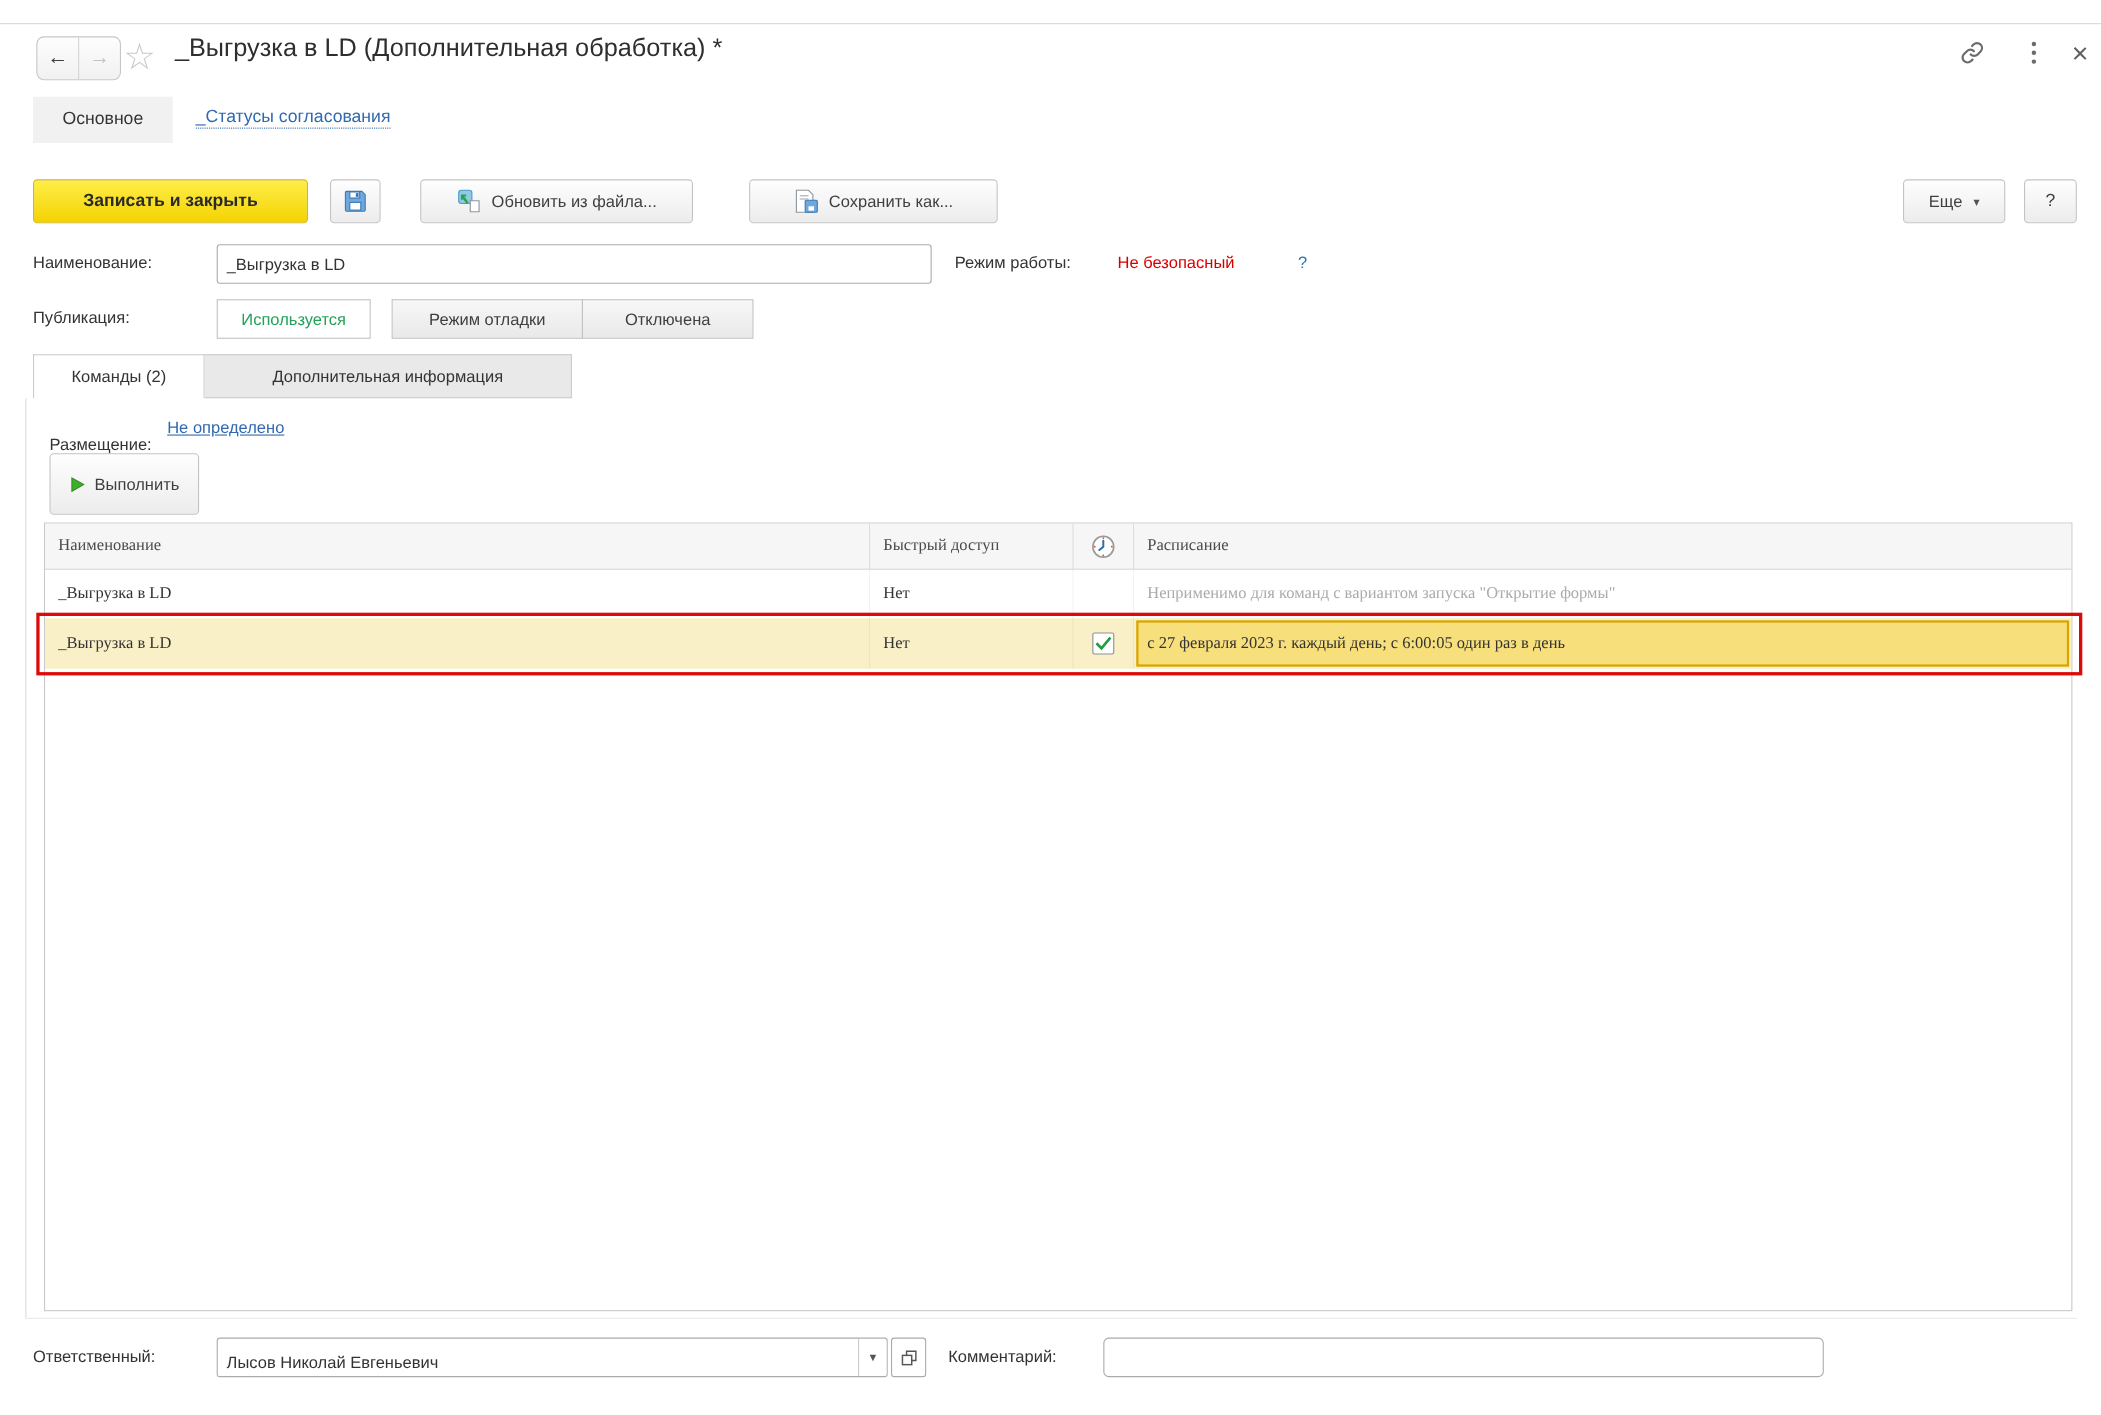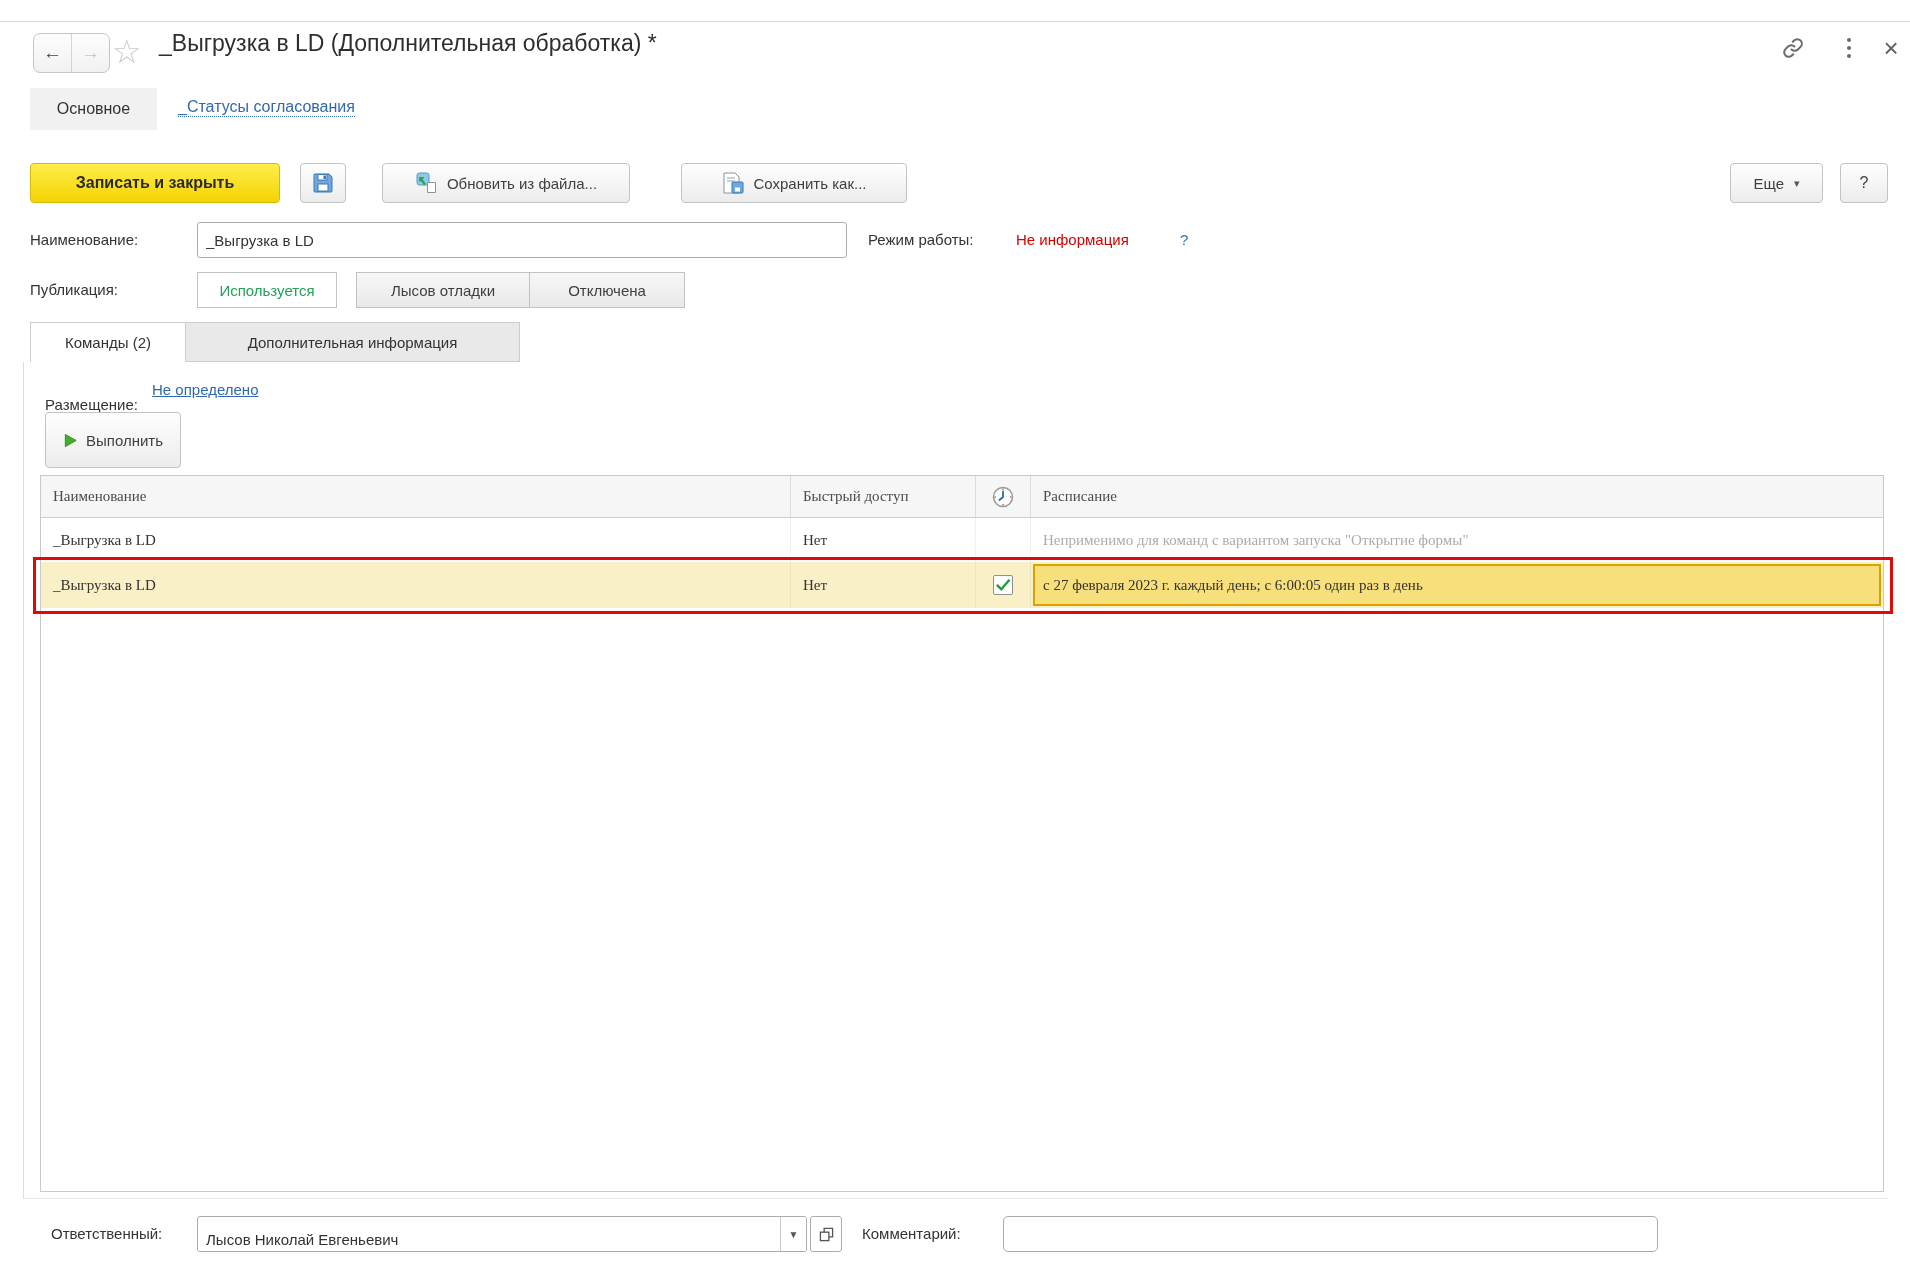--- a/index.html
+++ b/index.html
@@ -166,26 +166,26 @@
 
   <div class="abs btn toolbar-row" style="left:1730px; width:93px;">
     <span>Еще</span>
     <span class="caret">▾</span>
   </div>
   <div class="abs btn toolbar-row" style="left:1840px; width:48px; font-size:16px;">?</div>
 
   <div class="abs lbl" style="top:222px; left:30px;">Наименование:</div>
   <input class="abs inputbox" style="top: 222px; left: 197px; width: 650px;" value="_Выгрузка в LD">
   <div class="abs lbl" style="top:222px; left:868px;">Режим работы:</div>
-  <div class="abs lbl red-text" style="top:222px; left:1016px;">Не информация</div>
+  <div class="abs lbl red-text" style="top:222px; left:1016px;">Не безопасный</div>
   <div class="abs lbl blue-q" style="top:222px; left:1180px;">?</div>
 
   <div class="abs lbl" style="top:272px; left:30px;">Публикация:</div>
   <div class="abs seg seg-on" style="top:272px; left:197px; width:140px;text-align:center;">Используется</div>
-  <div class="abs seg seg-off" style="top:272px; left:356px; width:174px;">Лысов отладки</div>
+  <div class="abs seg seg-off" style="top:272px; left:356px; width:174px;">Режим отладки</div>
   <div class="abs seg seg-off" style="top:272px; left:529px; width:156px;">Отключена</div>
 
   <div class="abs tab tab-active" style="top:322px; left:30px; width:156px; z-index:2;">Команды (2)</div>
   <div class="abs tab tab-idle" style="top:322px; left:186px; width:334px;">Дополнительная информация</div>
   <div class="abs pane-left"></div>
   <div class="abs pane-bottom"></div>
 
   <div class="abs lbl" style="top:387px; left:45px;text-align:center;">Размещение:</div>
   <div class="abs lbl link-solid" style="top:372px; left:152px;">Не определено</div>
 
@@ -231,21 +231,21 @@
         </span>
       </div>
       <div class="tcell c-sched" style="padding:0 2px;">
         <div class="sched-sel">с 27 февраля 2023 г. каждый день; с 6:00:05 один раз в день</div>
       </div>
     </div>
   </div>
 
   <div class="abs red-annot"></div>
 
-  <div class="abs lbl" style="top:1216px; left:30px;margin-left:21px;">Ответственный:</div>
+  <div class="abs lbl" style="top:1216px; left:30px;">Ответственный:</div>
   <div class="abs combo">
     <input value="Лысов Николай Евгеньевич" style="">
     <span class="dd">
         <span>▼</span>
       </span>
   </div>
   <div class="abs openbtn">
     <svg width="15" height="15" viewBox="0 0 16 16" fill="none" stroke="#555" stroke-width="1.4">
       <rect x="1.5" y="5.5" width="9" height="9"></rect>
       <path d="M5.5 5.5 V1.5 h9 v9 h-4"></path>

